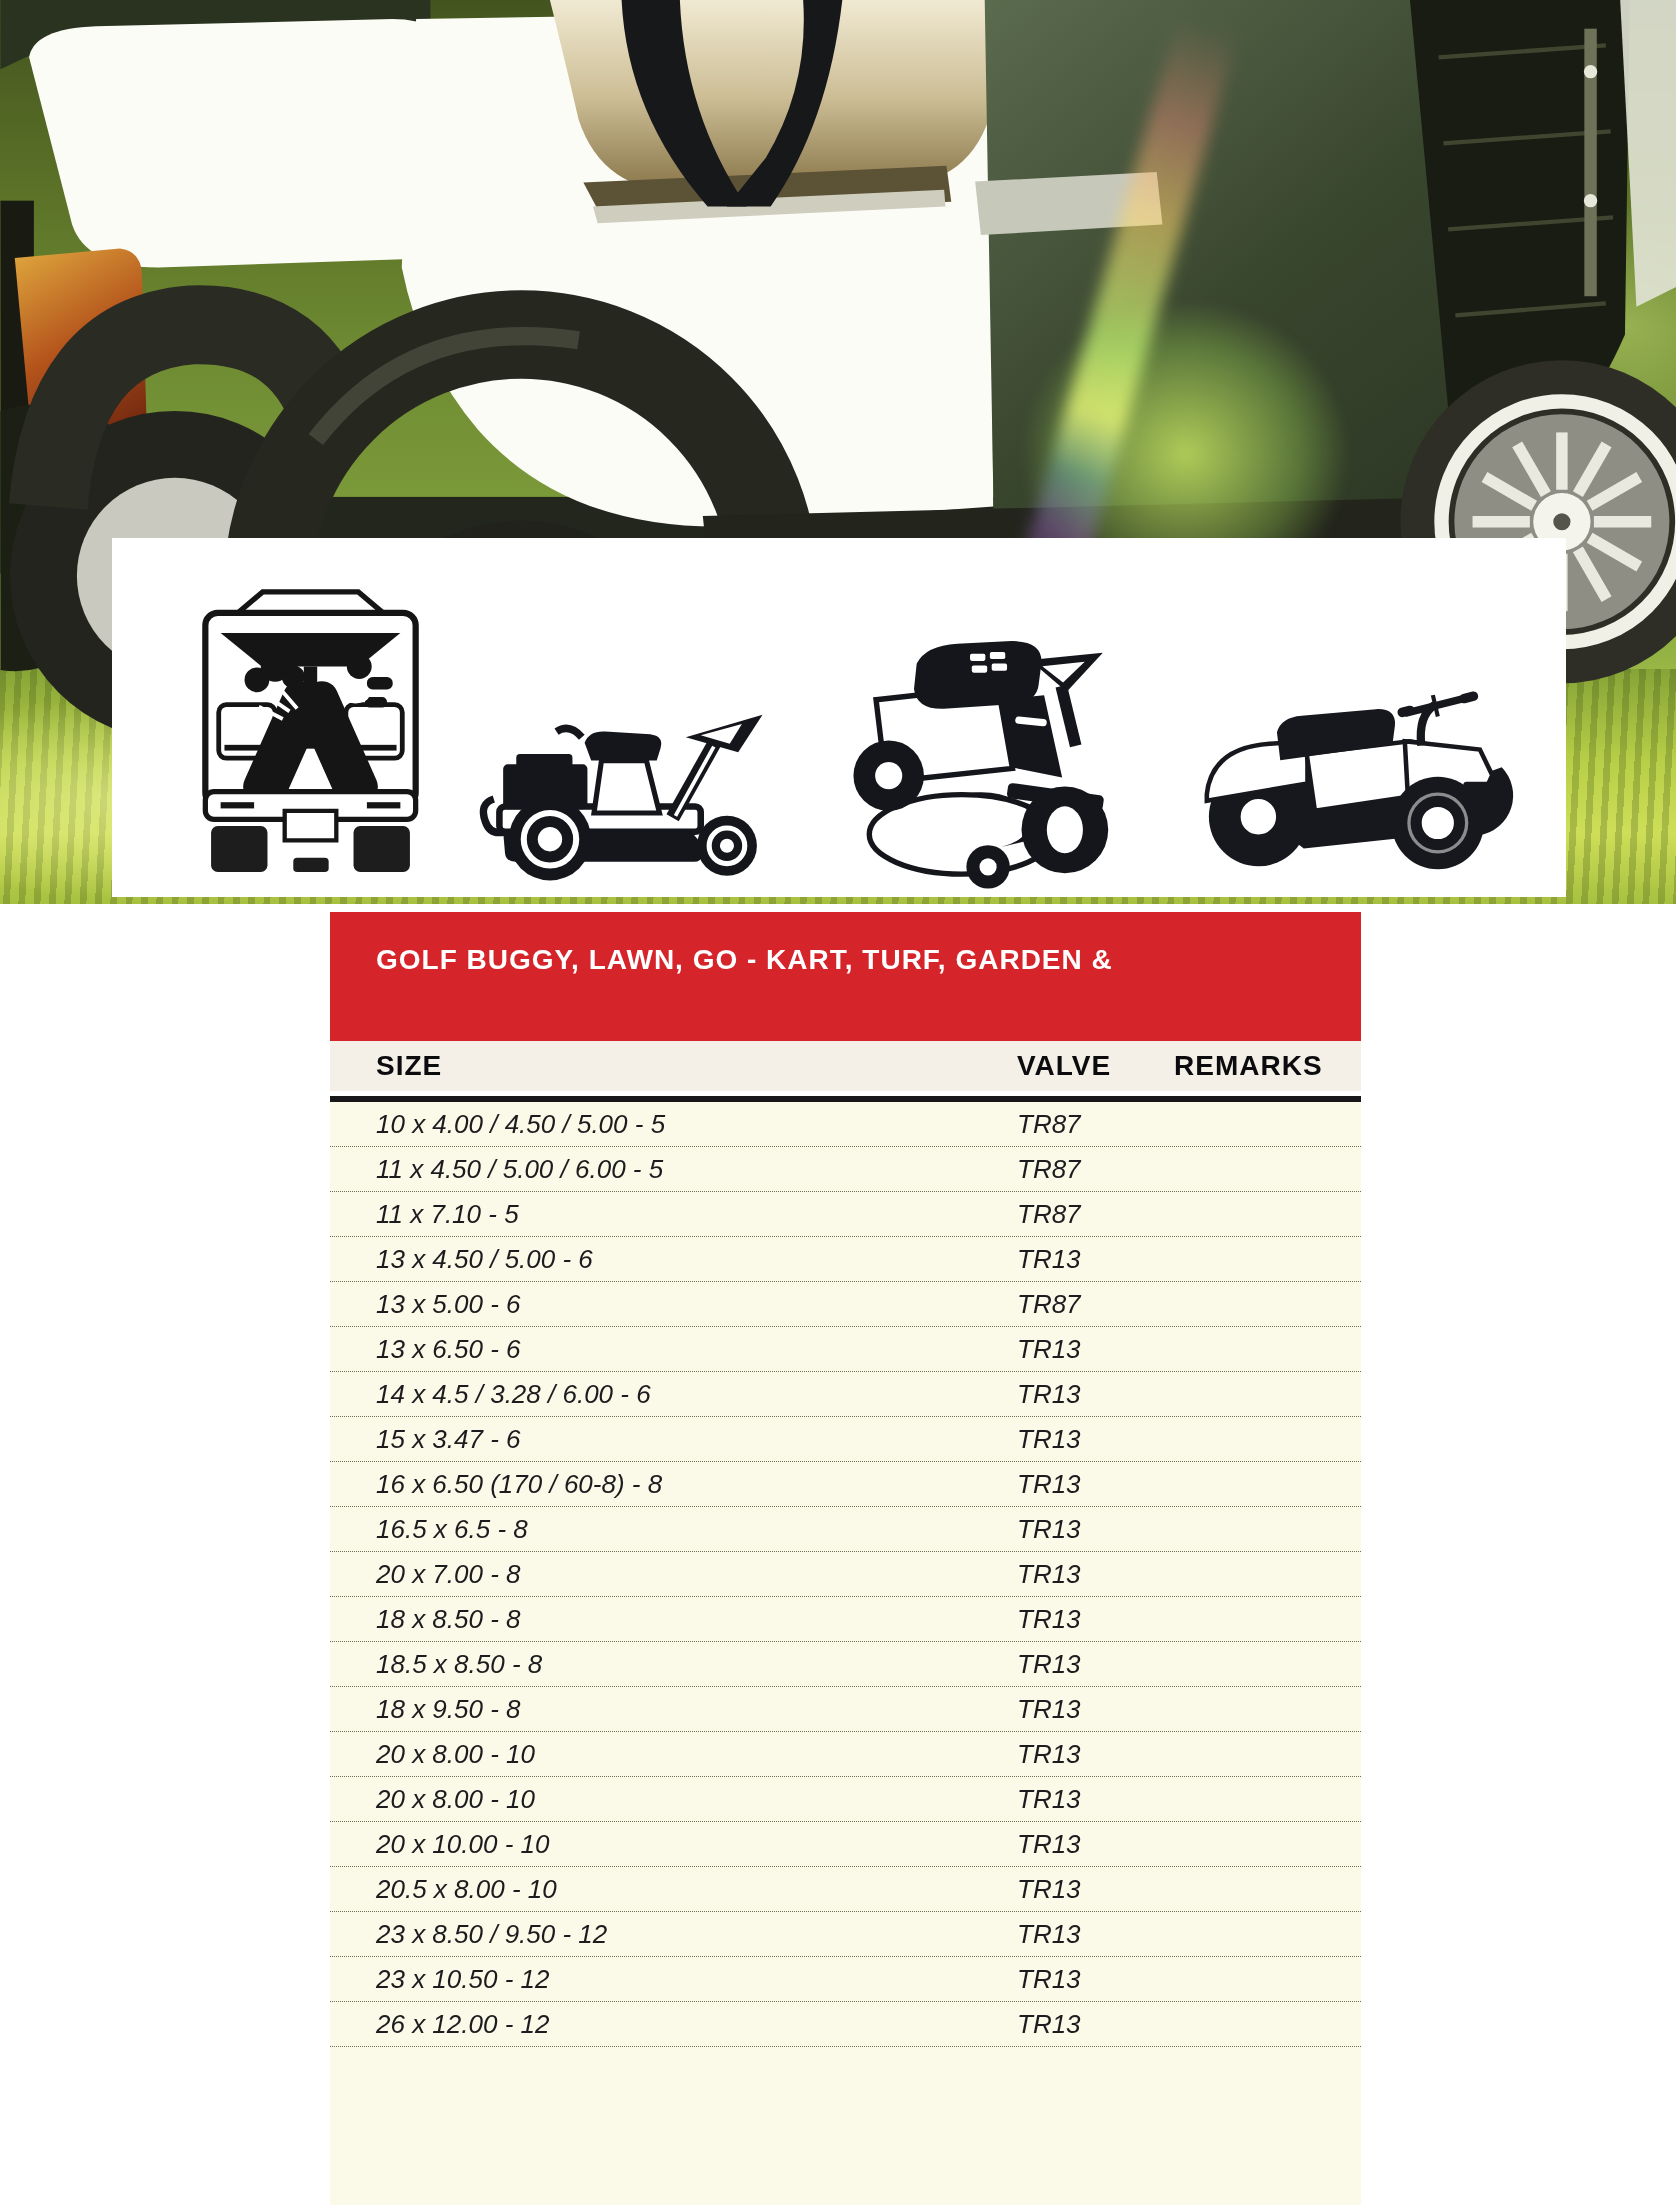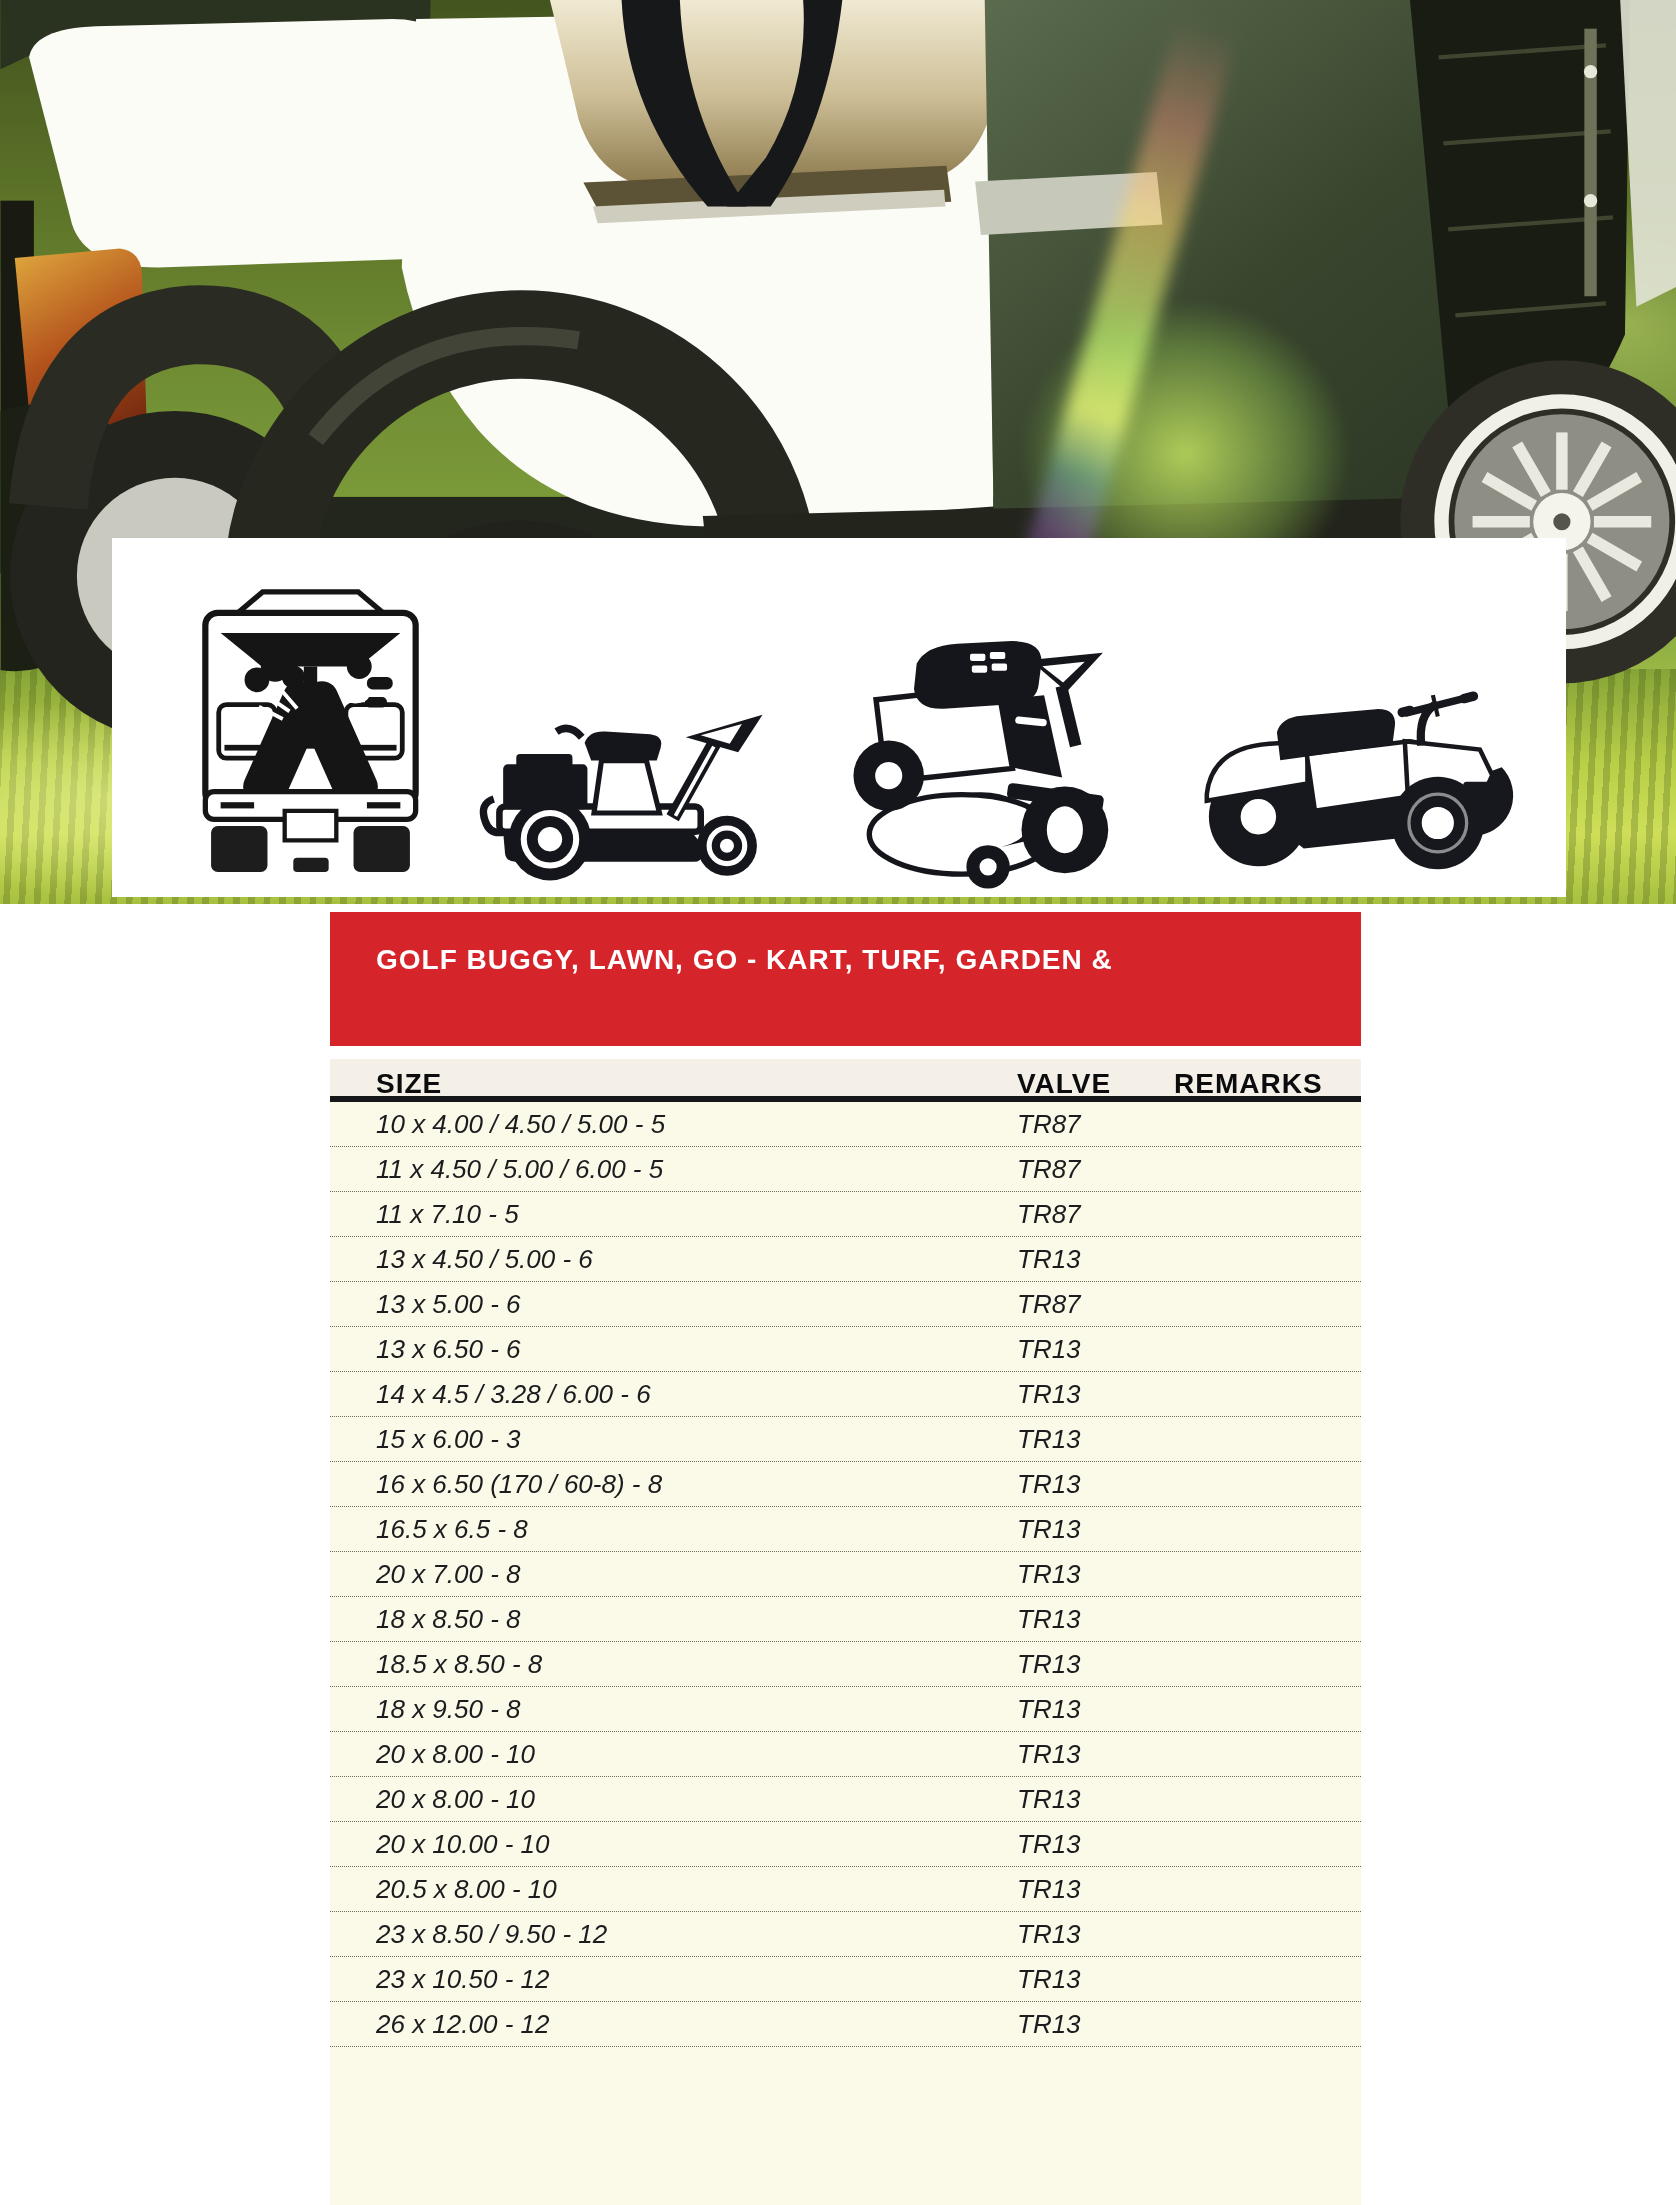--- a/index.html
+++ b/index.html
@@ -62,21 +62,21 @@
   .ic-tractor{left:726px;top:94px; width:311px; height:262px;}
   .ic-atv    {left:1051px;top:120px; width:397px; height:231px;}
   
   .table-panel{position:absolute;left:330px;top:912px;width:909px;height:1293px;}
   .banner{
     position:absolute;left:0;top:0;width:1031px;height:134px;box-sizing:border-box;
     background:var(--banner-red,#d6242b);
     color:#ffffff;font-weight:bold;font-size:28px;line-height:36px;letter-spacing:1px;
     padding:30px 0 0 46px;
   }
-  .col-header{position:absolute;left:0;top:147px;width:1031px;height:50px;background:var(--band,#f4f0e8);}
+  .col-header{position:absolute;left:0;top:129px;width:1031px;height:50px;background:var(--band,#f4f0e8);}
   .col-header span{
     position:absolute;top:50%;transform:translateY(-50%);
     font-weight:bold;font-size:28px;color:#0c0c0e;letter-spacing:1px;white-space:nowrap;
   }
   .h-size{left:46px;} .h-valve{left:687px;} .h-remarks{left:844px;}
   .rule{position:absolute;left:0;top:184px;width:1031px;height:5.7px;background:var(--rule,#17171a);}
   .tbody{position:absolute;left:0;top:190px;width:1031px;height:1103px;background:var(--cream,#fbf9e8);}
   .trow{
     position:relative;height:45px;box-sizing:border-box;
     border-bottom:1.9px dotted var(--dot,#6e6c52);
@@ -323,21 +323,21 @@
     <span class="c-remarks"></span>
   </div>
 
   <div class="trow">
     <span class="c-size">14 x 4.5 / 3.28 / 6.00 - 6</span>
     <span class="c-valve">TR13</span>
     <span class="c-remarks"></span>
   </div>
 
   <div class="trow">
-    <span class="c-size">15 x 6.00 - 3</span>
+    <span class="c-size">15 x 3.47 - 6</span>
     <span class="c-valve">TR13</span>
     <span class="c-remarks"></span>
   </div>
 
   <div class="trow">
     <span class="c-size">16 x 6.50 (170 / 60-8) - 8</span>
     <span class="c-valve">TR13</span>
     <span class="c-remarks"></span>
   </div>
 

